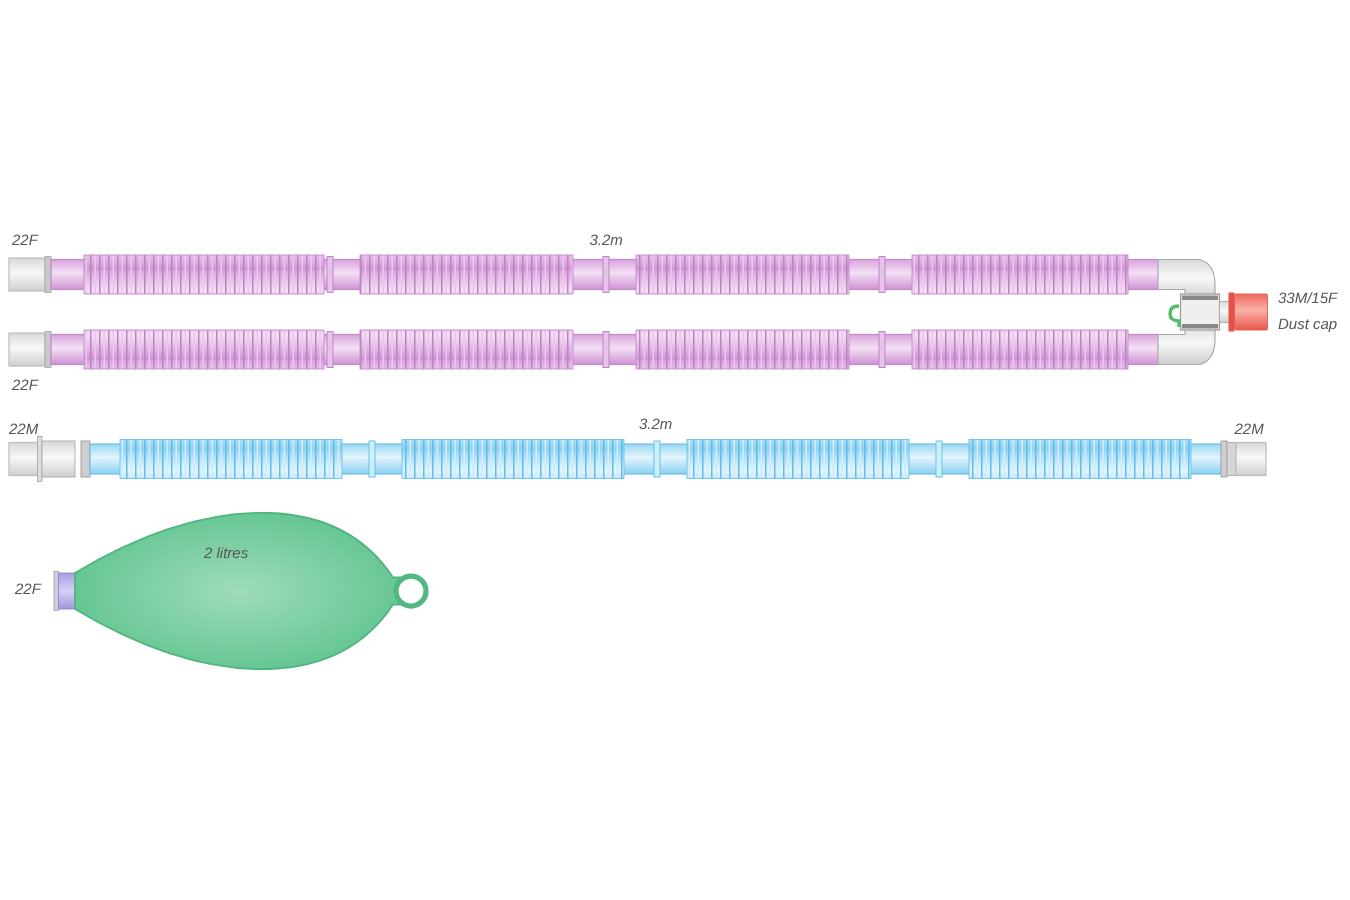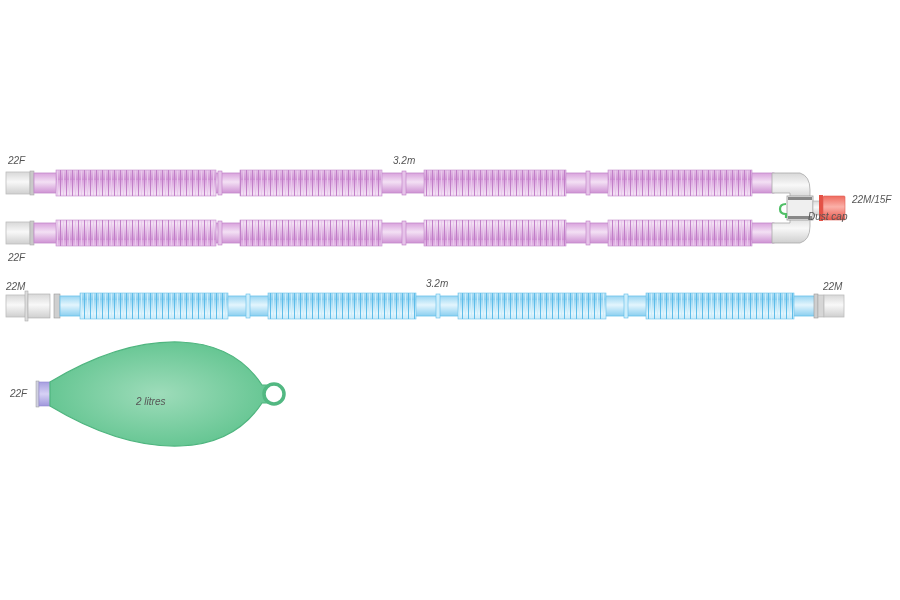--- a/index.html
+++ b/index.html
@@ -116,21 +116,21 @@
     <rect x="36" y="381" width="3" height="26" fill="#cfcfe0" stroke="#999" stroke-width="0.5"></rect>
     <rect x="39" y="382" width="12" height="24" fill="url(#gNeck)" stroke="#8f86cf" stroke-width="0.6"></rect>
     <path d="M50 382 Q120 340 180 342 Q235 344 262 385 L268 385 L268 403 L262 403 Q235 444 180 446 Q120 448 50 406 Z" fill="url(#gGreen)" stroke="#4fb57f" stroke-width="1.2"></path>
     <circle cx="274" cy="394" r="10" fill="#ffffff" stroke="#52b882" stroke-width="3.5"></circle>
   </g>
 </svg>
 
 <div class="lbl" style="left:8px; top:155px;">22F</div>
 <div class="lbl" style="left:393px; top:155px;">3.2m</div>
 <div class="lbl" style="left:8px; top:252px;">22F</div>
-<div class="lbl" style="left:852px; top:194px;">22M/15F</div>
-<div class="lbl" style="left:808px; top:211px;">Dust cap</div>
+<div class="lbl" style="left:852px; top:194px;">33M/15F</div>
+<div class="lbl" style="left:852px; top:211px;">Dust cap</div>
 
 <div class="lbl" style="left:6px; top:281px;">22M</div>
 <div class="lbl" style="left:426px; top:278px;">3.2m</div>
 <div class="lbl" style="left:823px; top:281px;">22M</div>
 
 <div class="lbl" style="left:10px; top:388px;">22F</div>
-<div class="lbl" style="left:136px; top:396px;">2 litres</div>
+<div class="lbl" style="left:136px; top:364px;">2 litres</div>
 
 </body></html>

